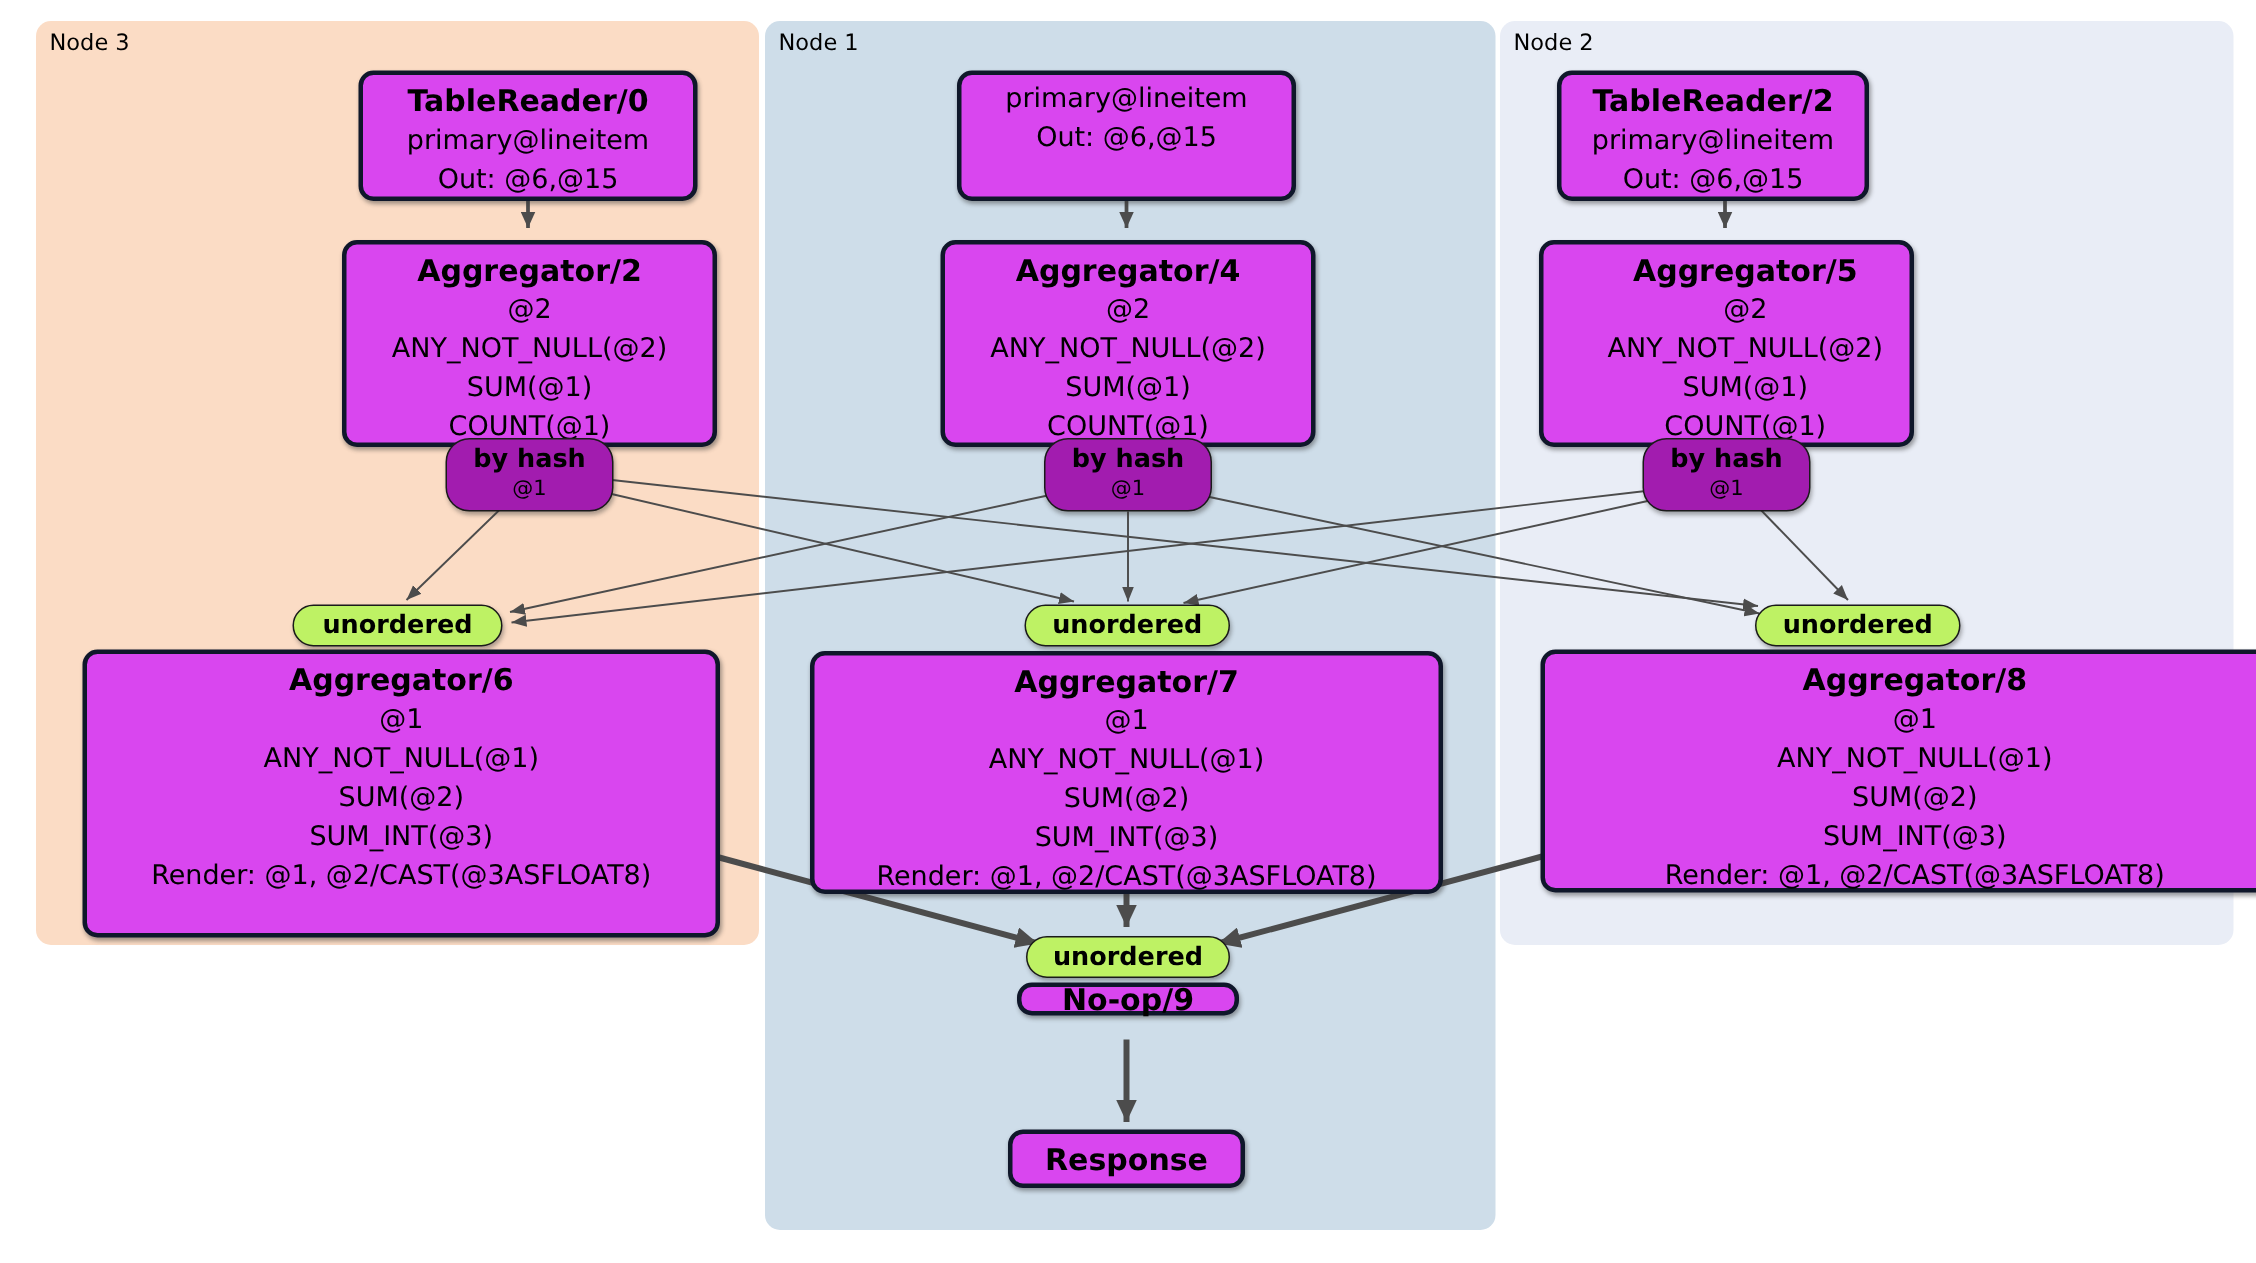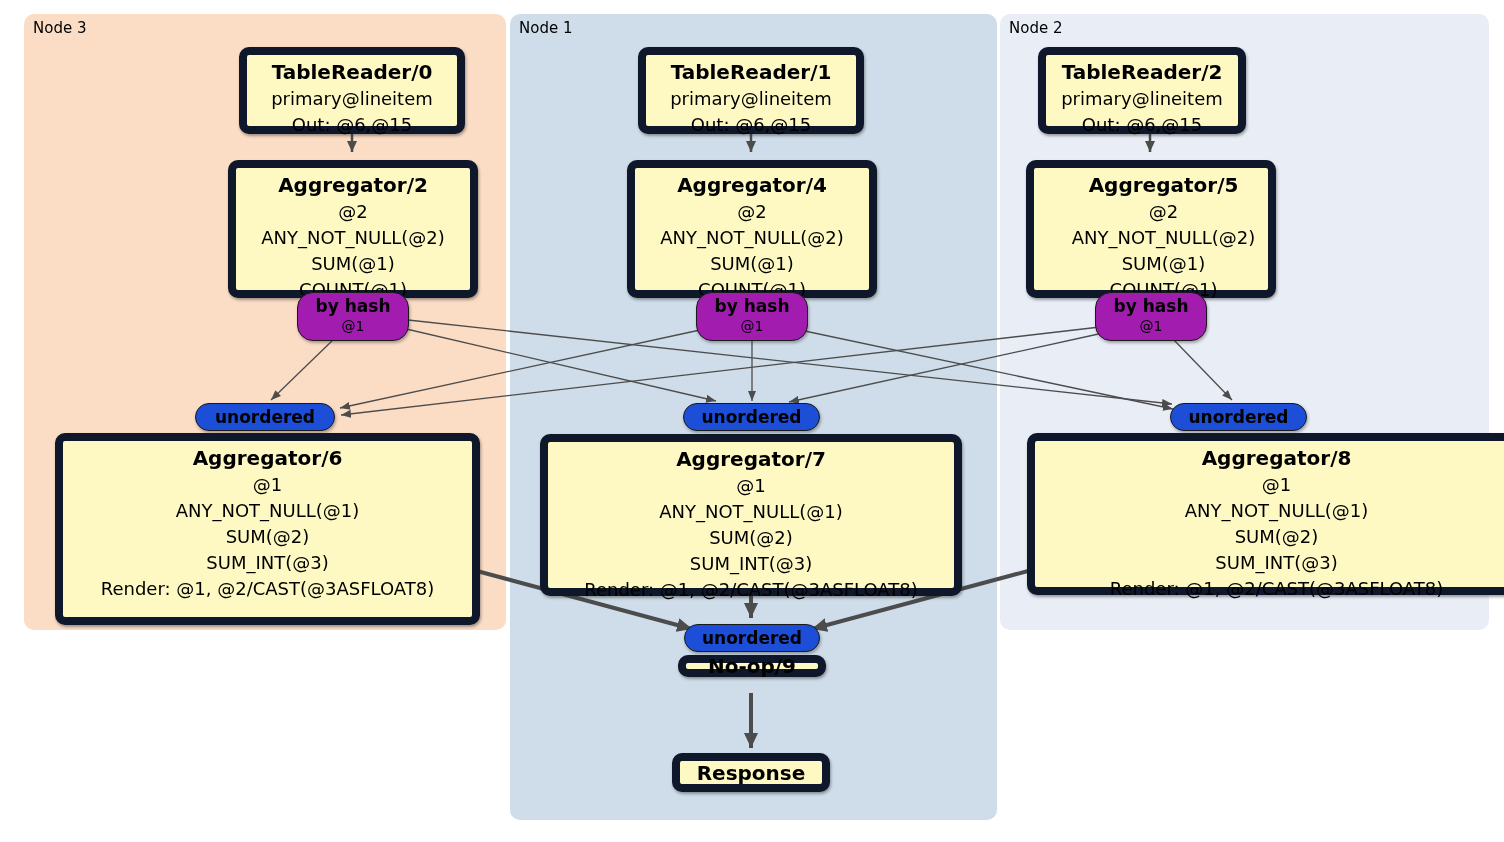--- a/index.html
+++ b/index.html
@@ -4,36 +4,36 @@
 <style>
   html,body{margin:0;padding:0;background:#ffffff;}
   .canvas{
     position:relative;width:1504px;height:842px;overflow:hidden;
     font-family:"DejaVu Sans","Liberation Sans",sans-serif;color:#000;
   }
   .panel{position:absolute;border-radius:10px;z-index:0;}
   .panel-label{position:absolute;left:9px;top:5px;font-size:15px;color:#000;}
   .edges{position:absolute;left:0;top:0;z-index:1;}
   .pbox{
-    position:absolute;z-index:2;background:#fef9c3;border:8px solid #0f172a;
+    position:absolute;z-index:2;background:#d946ef;border:3px solid #0f172a;
     border-radius:10px;text-align:center;box-sizing:border-box;padding-top:3px;
     box-shadow:1px 2px 3px rgba(50,50,50,0.45);
   }
   .pbox-title{font-size:20px;font-weight:bold;line-height:28px;white-space:nowrap;}
   .pbox-line{font-size:18px;line-height:26px;white-space:nowrap;}
   .onlytitle{display:flex;align-items:center;justify-content:center;padding-top:0;}
   .router{
     position:absolute;z-index:3;background:#a21caf;border:1.5px solid #1a1a1a;
     border-radius:16px;text-align:center;box-sizing:border-box;padding-top:2px;
     box-shadow:1px 2px 3px rgba(50,50,50,0.4);
   }
   .router-label{font-size:17px;font-weight:bold;line-height:22px;}
   .router-detail{font-size:14px;line-height:18px;}
   .stream{
-    position:absolute;z-index:3;background:#1d4ed8;border:1.5px solid #1a1a1a;
+    position:absolute;z-index:3;background:#bef264;border:1.5px solid #1a1a1a;
     border-radius:15px;text-align:center;box-sizing:border-box;
     font-size:17px;font-weight:bold;display:flex;align-items:center;justify-content:center;
     box-shadow:1px 2px 3px rgba(50,50,50,0.4);
   }
 </style>
 </head>
 <body>
 
 <div class="canvas">
 
@@ -79,21 +79,20 @@
     <line x1="1028" y1="571" x2="812" y2="629" stroke="#4c4c4c" stroke-width="4" marker-end="url(#arrow-thick)"></line>
     <line x1="751" y1="693" x2="751" y2="748" stroke="#4c4c4c" stroke-width="4" marker-end="url(#arrow-thick)"></line>
   </svg>
 
   <div class="pbox" style="left:239px;top:47px;width:226px;height:87px;">
     <div class="pbox-title">TableReader/0</div>
     <div class="pbox-line">primary@lineitem</div>
     <div class="pbox-line">Out: @6,@15</div>
   </div>
   <div class="pbox" style="left:638px;top:47px;width:226px;height:87px;">
-    <div class="pbox-title">TableReader/1</div>
     <div class="pbox-line">primary@lineitem</div>
     <div class="pbox-line">Out: @6,@15</div>
   </div>
   <div class="pbox" style="left:1038px;top:47px;width:208px;height:87px;">
     <div class="pbox-title">TableReader/2</div>
     <div class="pbox-line">primary@lineitem</div>
     <div class="pbox-line">Out: @6,@15</div>
   </div>
 
   <div class="pbox" style="left:228px;top:160px;width:250px;height:138px;">

